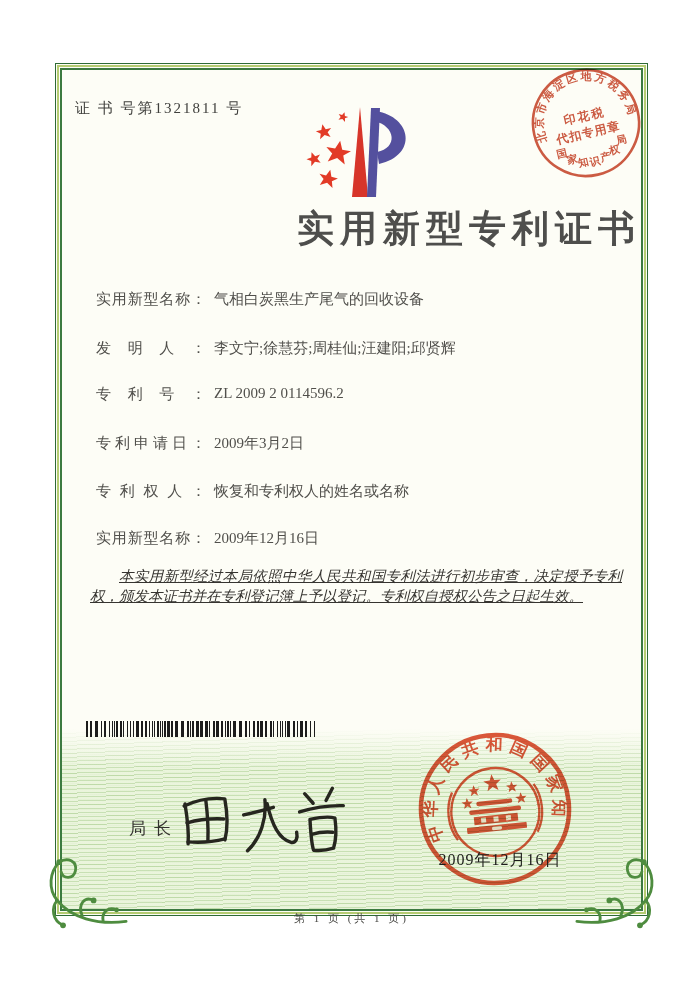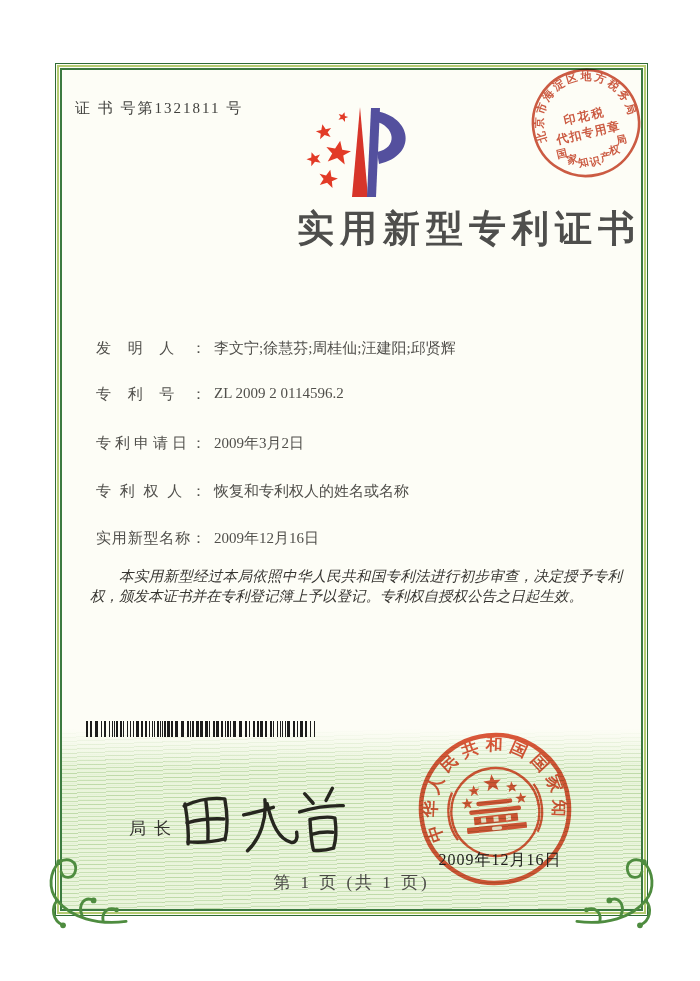--- a/index.html
+++ b/index.html
@@ -28,40 +28,40 @@
   .title{position:absolute;left:0;top:134px;width:100%;text-align:right;
          font-size:37px;font-weight:700;letter-spacing:6px;text-indent:6px;color:#4e4e4c;}
   
   .field{position:absolute;left:34px;font-size:15px;color:#504f4b;white-space:nowrap;}
   .field .lbl{display:inline-block;width:110px;text-align:justify;text-align-last:justify;
               margin-right:8px;vertical-align:top;}
   .f0{top:220px}.f1{top:269px}.f2{top:315px}.f3{top:364px}.f4{top:412px}.f5{top:459px}
   
   .paras{position:absolute;left:28px;top:496px;width:532px;font-size:14.5px;line-height:20px;
          color:#363430;font-style:italic;text-align:justify;}
-  .paras p{margin:0 0 4px 0;text-indent:2em;}
+  .paras p{margin:0 0 4px 0;text-indent:2em;text-decoration:underline;}
   
   .barcode{position:absolute;left:24px;top:651px;width:306px;height:16px;overflow:hidden;
            white-space:nowrap;font-size:0;}
   
   .signer-label{position:absolute;left:67px;top:747px;font-size:17px;letter-spacing:8px;
                 color:#33322e;z-index:3;}
   .signature{position:absolute;left:112px;top:704px;width:175px;height:95px;z-index:3;}
   .vh{position:absolute;width:1px;height:1px;overflow:hidden;clip-path:inset(50%);white-space:nowrap;}
   
   .tax-stamp{position:absolute;left:462px;top:-9px;width:124px;height:124px;
              transform:rotate(-13deg);z-index:2;mix-blend-mode:multiply;opacity:.92;}
   .tax-stamp .glyph{position:absolute;width:13px;text-align:center;font-size:10.5px;
                     color:#c94e35;font-weight:700;z-index:2;}
   .office-seal{position:absolute;left:350px;top:656px;width:166px;height:166px;
                transform:rotate(-6deg);z-index:2;mix-blend-mode:multiply;opacity:.93;}
   .seal-date{position:absolute;left:360px;top:780px;width:156px;text-align:center;
              font-size:16px;letter-spacing:1px;color:#1d1d1b;z-index:5;}
-  .page-footer{position:absolute;left:0;top:801px;width:100%;text-align:center;
-               font-size:17px;letter-spacing:3px;color:#4a4a46;}
+  .page-footer{position:absolute;left:0;top:841px;width:100%;text-align:center;
+               font-size:11px;letter-spacing:3px;color:#4a4a46;}
   svg text{font-family:"Liberation Serif","DejaVu Serif",serif;}
 </style>
 </head>
 <body>
 
 <div class="page">
   <div class="frame">
     <div class="frame-line-mid"></div>
     <div class="frame-line-in"></div>
 
@@ -102,20 +102,23 @@
         </svg>
         <span class="glyph" style="left:25px;top:80px">国</span>
         <span class="glyph" style="left:34px;top:88px">家</span>
         <span class="glyph" style="left:44px;top:93px">知</span>
         <span class="glyph" style="left:55.5px;top:95px">识</span>
         <span class="glyph" style="left:67px;top:93px">产</span>
         <span class="glyph" style="left:77px;top:88px">权</span>
         <span class="glyph" style="left:86px;top:80px">局</span>
       </div>
 
+      <div class="field f0">
+        <span class="lbl">实用新型名称：</span><span class="val">气相白炭黑生产尾气的回收设备</span>
+      </div>
       <div class="field f1">
         <span class="lbl">发明人：</span><span class="val">李文宁;徐慧芬;周桂仙;汪建阳;邱贤辉</span>
       </div>
       <div class="field f2">
         <span class="lbl">专利号：</span><span class="val">ZL 2009 2 0114596.2</span>
       </div>
       <div class="field f3">
         <span class="lbl">专利申请日：</span><span class="val">2009年3月2日</span>
       </div>
       <div class="field f4">

